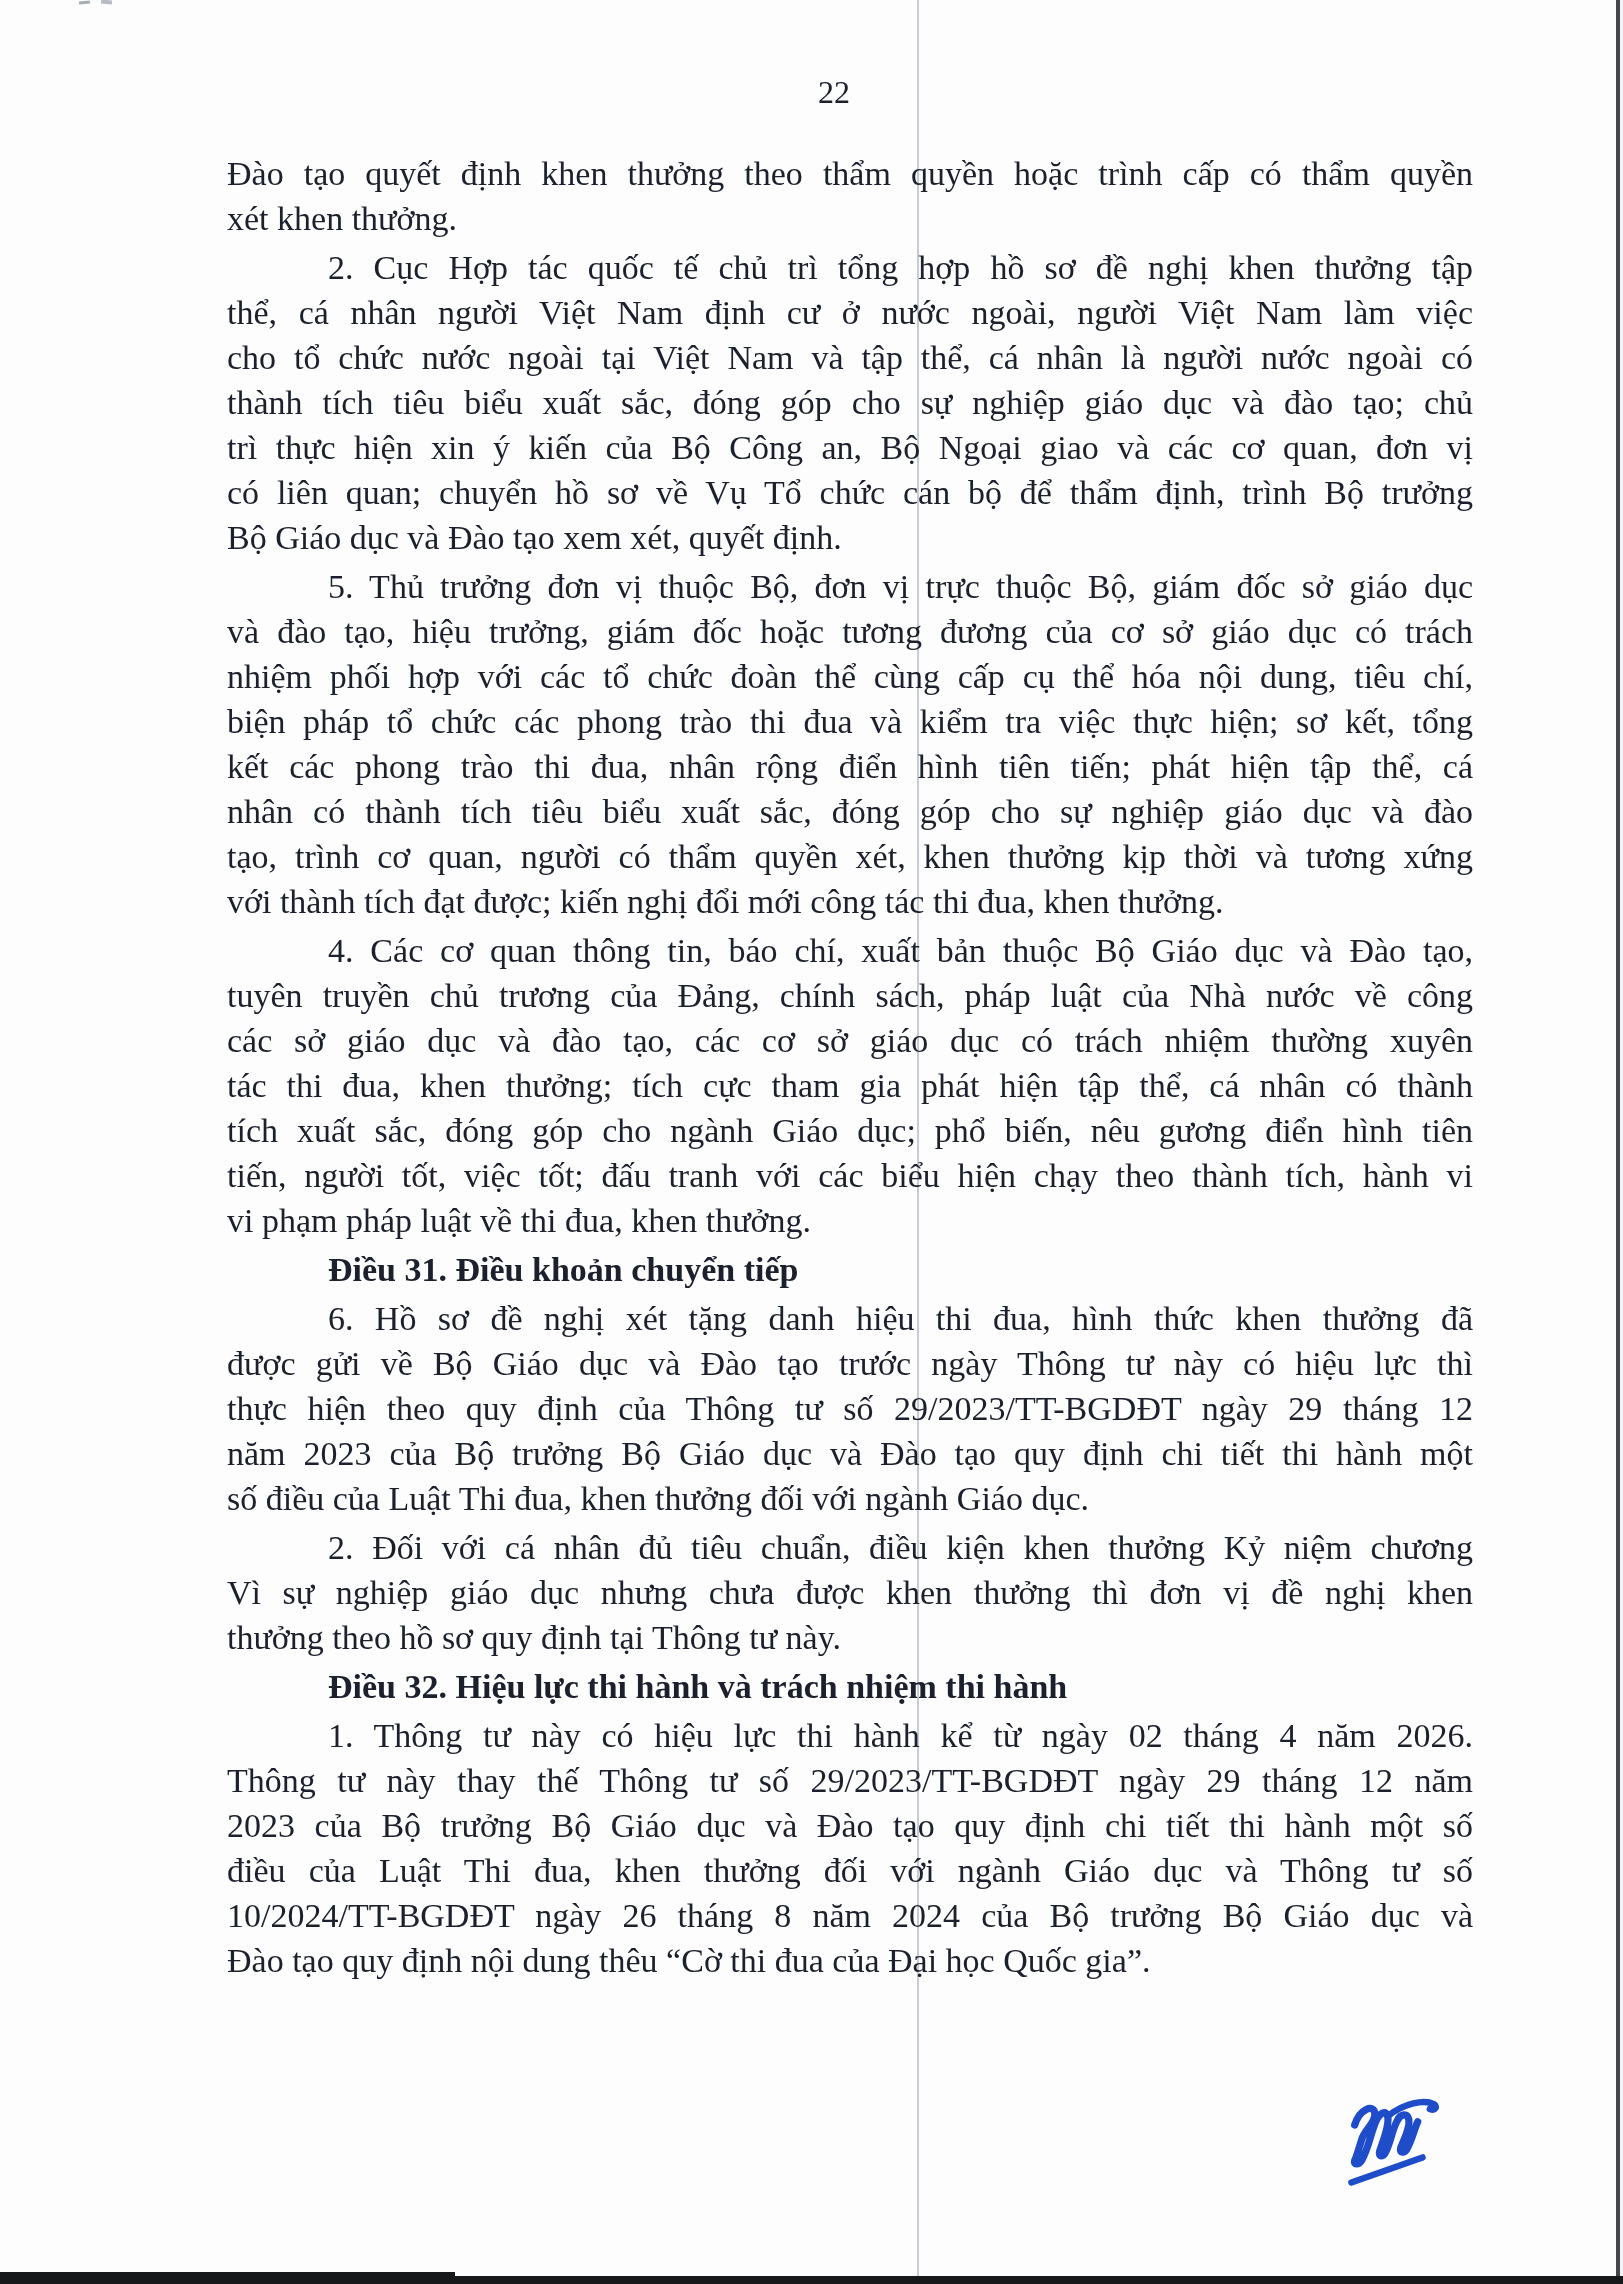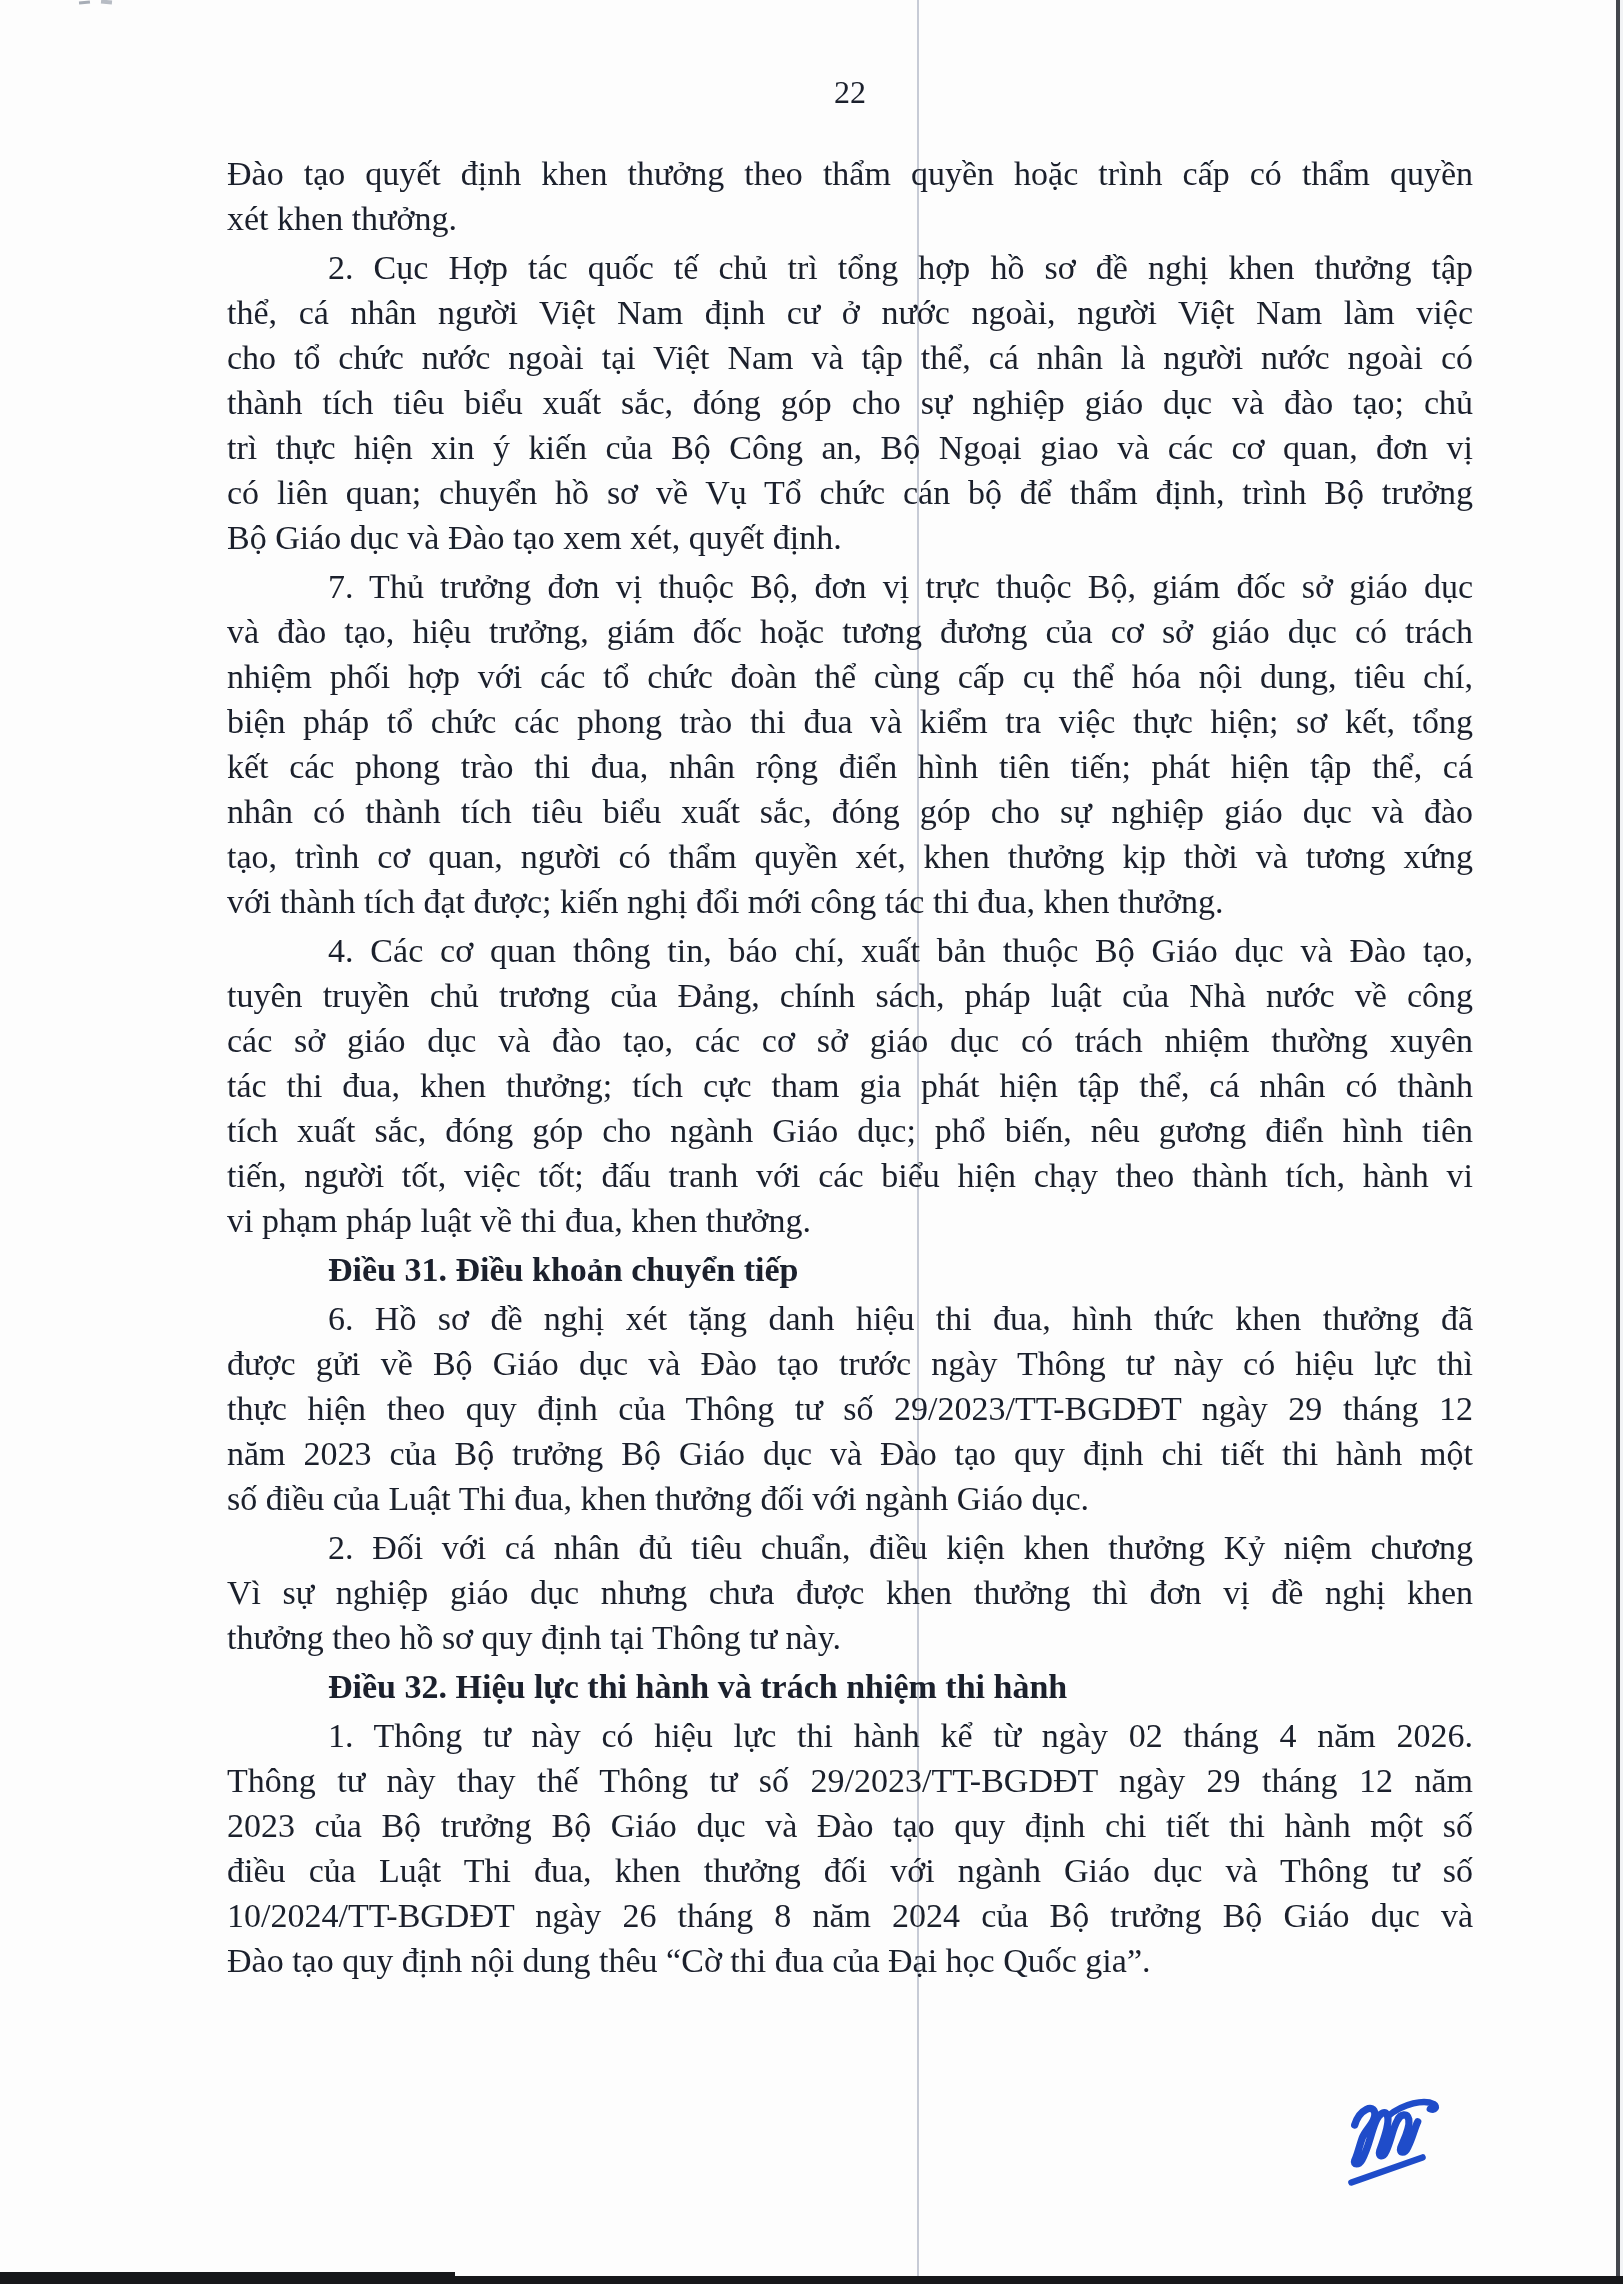--- a/index.html
+++ b/index.html
@@ -14,21 +14,21 @@
   
   .fold-line{position:absolute;left:917px;top:0;width:1.6px;height:2284px;background:#b4bac8;opacity:.75;z-index:1;}
   .edge-right{position:absolute;left:1616px;top:0;width:4px;height:2284px;background:#43464c;z-index:3;}
   .edge-right-white{position:absolute;left:1620px;top:0;width:3.2px;height:2284px;background:#f2f3f5;z-index:3;}
   .edge-bottom{position:absolute;left:0;top:2276px;width:1623px;height:8px;background:#17181a;z-index:3;}
   .edge-bottom-left{position:absolute;left:0;top:2272px;width:455px;height:12px;background:#17181a;z-index:3;}
   .mark-a{position:absolute;left:79px;top:0.8px;width:11.4px;height:3.2px;background:#a7adb6;transform:rotate(-6deg);z-index:2;}
   .mark-b{position:absolute;left:101px;top:0;width:10.6px;height:4px;background:#b7bcc4;transform:rotate(5deg);z-index:2;}
 
   .page-number{
-    position:absolute;left:227px;top:71px;width:1246px;
+    position:absolute;left:211px;top:71px;width:1246px;
     text-align:center;font-size:32px;line-height:42px;z-index:2;
   }
   .text-block{
     position:absolute;left:227px;top:151px;width:1246px;z-index:2;
     font-size:34px;line-height:45px;
   }
   .block + .block{margin-top:4px;}
   .line{
     text-align:justify;
     text-align-last:justify;
@@ -59,21 +59,21 @@
       <div class="block paragraph">
         <div class="line indent">2. Cục Hợp tác quốc tế chủ trì tổng hợp hồ sơ đề nghị khen thưởng tập</div>
         <div class="line">thể, cá nhân người Việt Nam định cư ở nước ngoài, người Việt Nam làm việc</div>
         <div class="line">cho tổ chức nước ngoài tại Việt Nam và tập thể, cá nhân là người nước ngoài có</div>
         <div class="line">thành tích tiêu biểu xuất sắc, đóng góp cho sự nghiệp giáo dục và đào tạo; chủ</div>
         <div class="line">trì thực hiện xin ý kiến của Bộ Công an, Bộ Ngoại giao và các cơ quan, đơn vị</div>
         <div class="line">có liên quan; chuyển hồ sơ về Vụ Tổ chức cán bộ để thẩm định, trình Bộ trưởng</div>
         <div class="line last">Bộ Giáo dục và Đào tạo xem xét, quyết định.</div>
       </div>
       <div class="block paragraph">
-        <div class="line indent">7. Thủ trưởng đơn vị thuộc Bộ, đơn vị trực thuộc Bộ, giám đốc sở giáo dục</div>
+        <div class="line indent">5. Thủ trưởng đơn vị thuộc Bộ, đơn vị trực thuộc Bộ, giám đốc sở giáo dục</div>
         <div class="line">và đào tạo, hiệu trưởng, giám đốc hoặc tương đương của cơ sở giáo dục có trách</div>
         <div class="line">nhiệm phối hợp với các tổ chức đoàn thể cùng cấp cụ thể hóa nội dung, tiêu chí,</div>
         <div class="line">biện pháp tổ chức các phong trào thi đua và kiểm tra việc thực hiện; sơ kết, tổng</div>
         <div class="line">kết các phong trào thi đua, nhân rộng điển hình tiên tiến; phát hiện tập thể, cá</div>
         <div class="line">nhân có thành tích tiêu biểu xuất sắc, đóng góp cho sự nghiệp giáo dục và đào</div>
         <div class="line">tạo, trình cơ quan, người có thẩm quyền xét, khen thưởng kịp thời và tương xứng</div>
         <div class="line last">với thành tích đạt được; kiến nghị đổi mới công tác thi đua, khen thưởng.</div>
       </div>
       <div class="block paragraph">
         <div class="line indent">4. Các cơ quan thông tin, báo chí, xuất bản thuộc Bộ Giáo dục và Đào tạo,</div>

